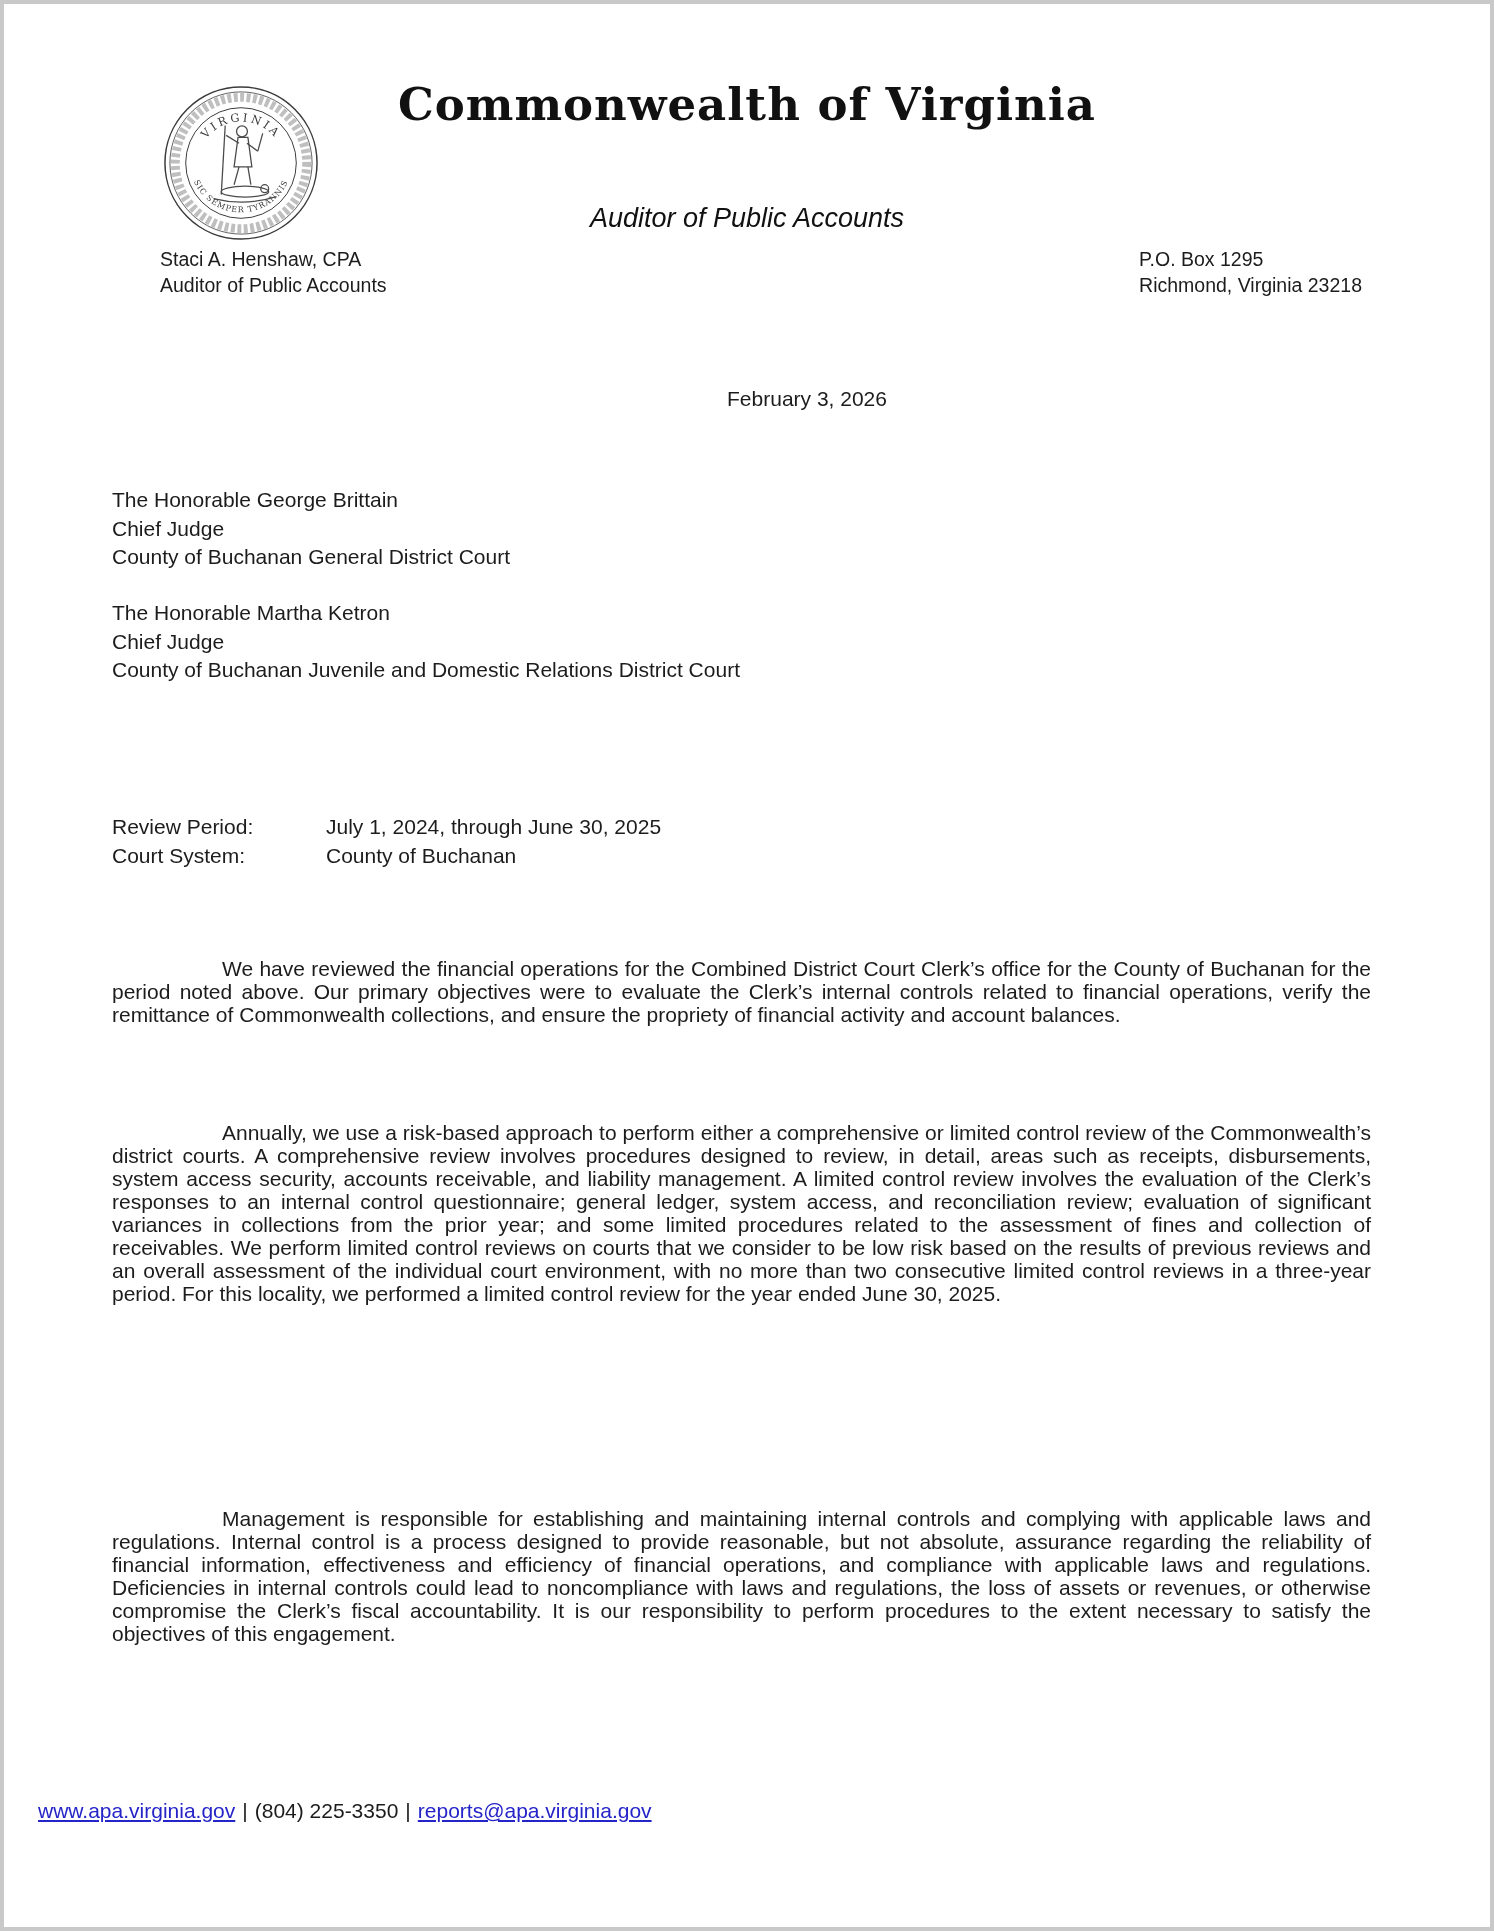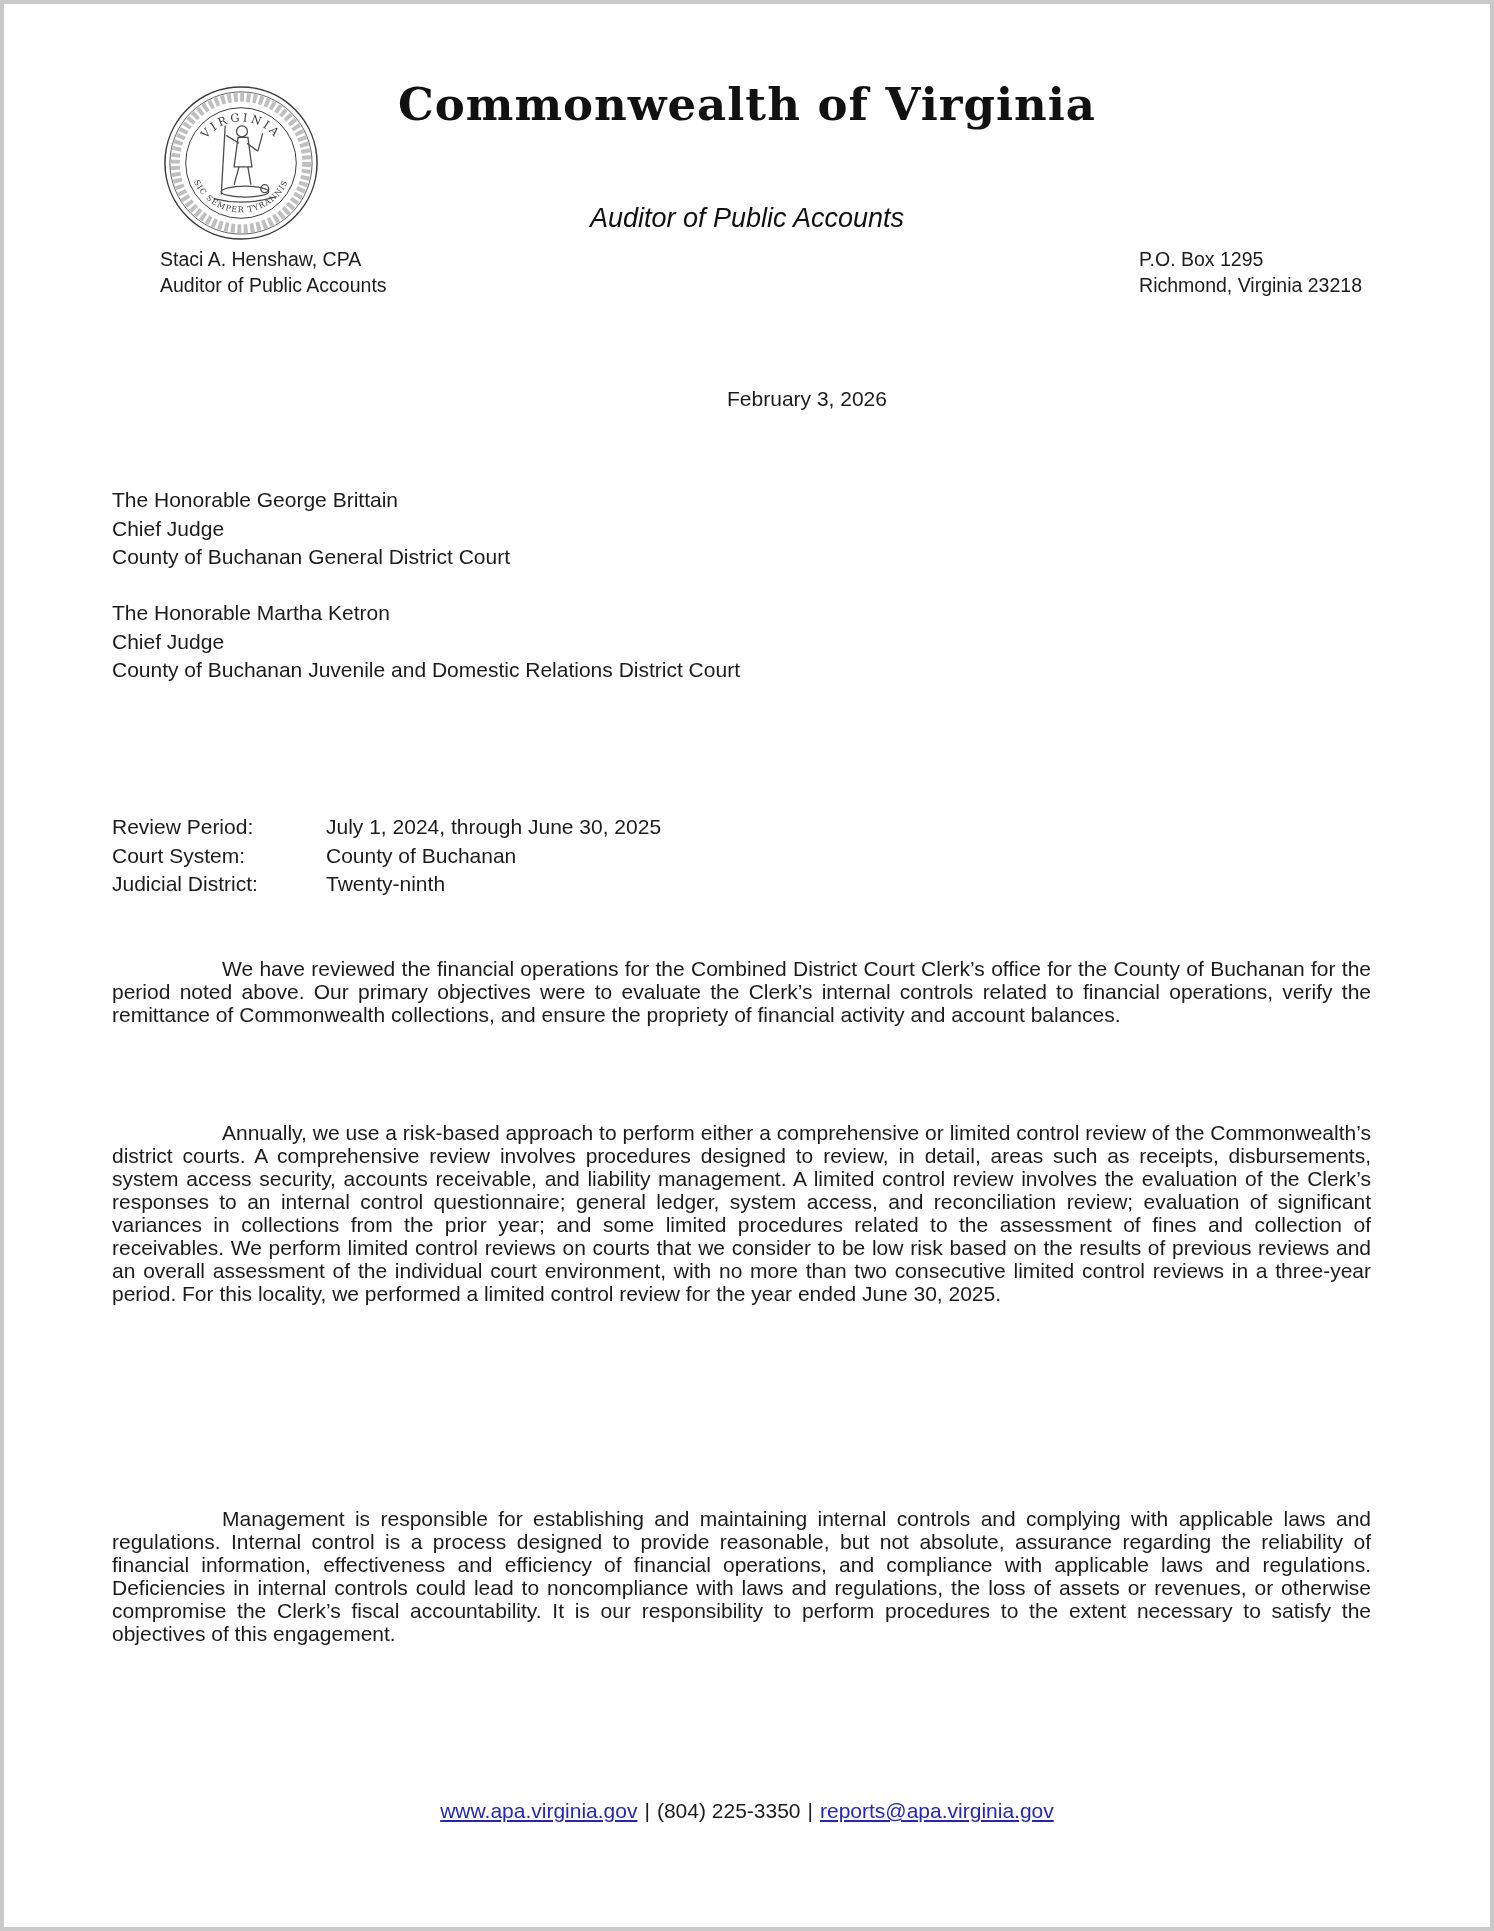--- a/index.html
+++ b/index.html
@@ -87,22 +87,23 @@
     line-height: 23px;
     text-align: justify;
     text-indent: 110px;
   }
   .para-1 { top: 953px; }
   .para-2 { top: 1117px; }
   .para-3 { top: 1503px; }
   .letter-footer {
     position: absolute;
     top: 1795px; left: 0; right: 0;
-    text-align: center;
+    text-align: left;
     font-size: 21px;
+    padding-left: 34px;
   }
   .letter-footer a {
     color: #2424c8;
     text-decoration: underline;
     cursor: pointer;
   }
   .letter-footer .sep {
     color: #1c1c1c;
     padding: 0 7px;
   }
@@ -175,24 +176,20 @@
 
   <div class="review-block">
     <div class="review-row">
       <div class="review-label">Review Period:</div>
       <div class="review-value">July 1, 2024, through June 30, 2025</div>
     </div>
     <div class="review-row">
       <div class="review-label">Court System:</div>
       <div class="review-value">County of Buchanan</div>
     </div>
-    <div class="review-row">
-      <div class="review-label">Judicial District:</div>
-      <div class="review-value">Twenty-ninth</div>
-    </div>
   </div>
 
   <div class="para para-1">We have reviewed the financial operations for the Combined District Court Clerk’s office for the County of Buchanan for the period noted above.  Our primary objectives were to evaluate the Clerk’s internal controls related to financial operations, verify the remittance of Commonwealth collections, and ensure the propriety of financial activity and account balances.</div>
   <div class="para para-2">Annually, we use a risk-based approach to perform either a comprehensive or limited control review of the Commonwealth’s district courts.  A comprehensive review involves procedures designed to review, in detail, areas such as receipts, disbursements, system access security, accounts receivable, and liability management.  A limited control review involves the evaluation of the Clerk’s responses to an internal control questionnaire; general ledger, system access, and reconciliation review; evaluation of significant variances in collections from the prior year; and some limited procedures related to the assessment of fines and collection of receivables.  We perform limited control reviews on courts that we consider to be low risk based on the results of previous reviews and an overall assessment of the individual court environment, with no more than two consecutive limited control reviews in a three-year period.  For this locality, we performed a limited control review for the year ended June 30, 2025.</div>
   <div class="para para-3">Management is responsible for establishing and maintaining internal controls and complying with applicable laws and regulations.  Internal control is a process designed to provide reasonable, but not absolute, assurance regarding the reliability of financial information, effectiveness and efficiency of financial operations, and compliance with applicable laws and regulations.  Deficiencies in internal controls could lead to noncompliance with laws and regulations, the loss of assets or revenues, or otherwise compromise the Clerk’s fiscal accountability.  It is our responsibility to perform procedures to the extent necessary to satisfy the objectives of this engagement.</div>
 
   <div class="letter-footer">
     <a>www.apa.virginia.gov</a><span class="sep">|</span><span>(804) 225-3350</span><span class="sep">|</span><a>reports@apa.virginia.gov</a>
   </div>
 

